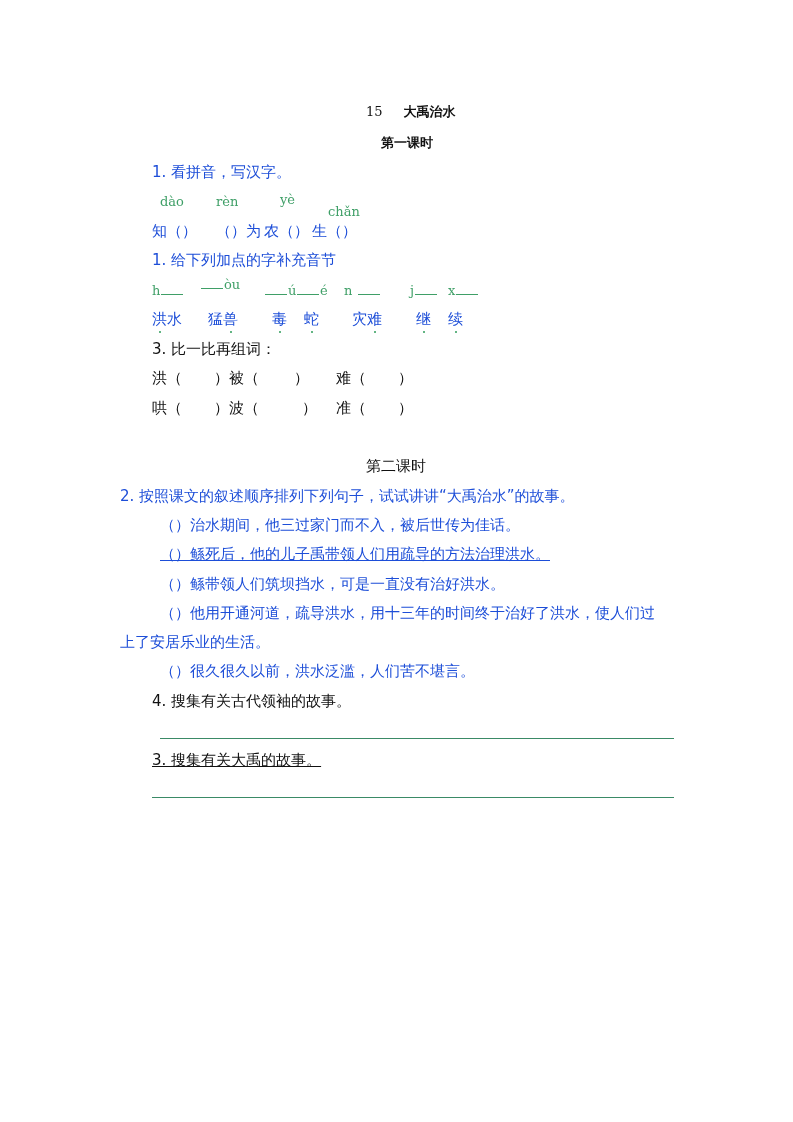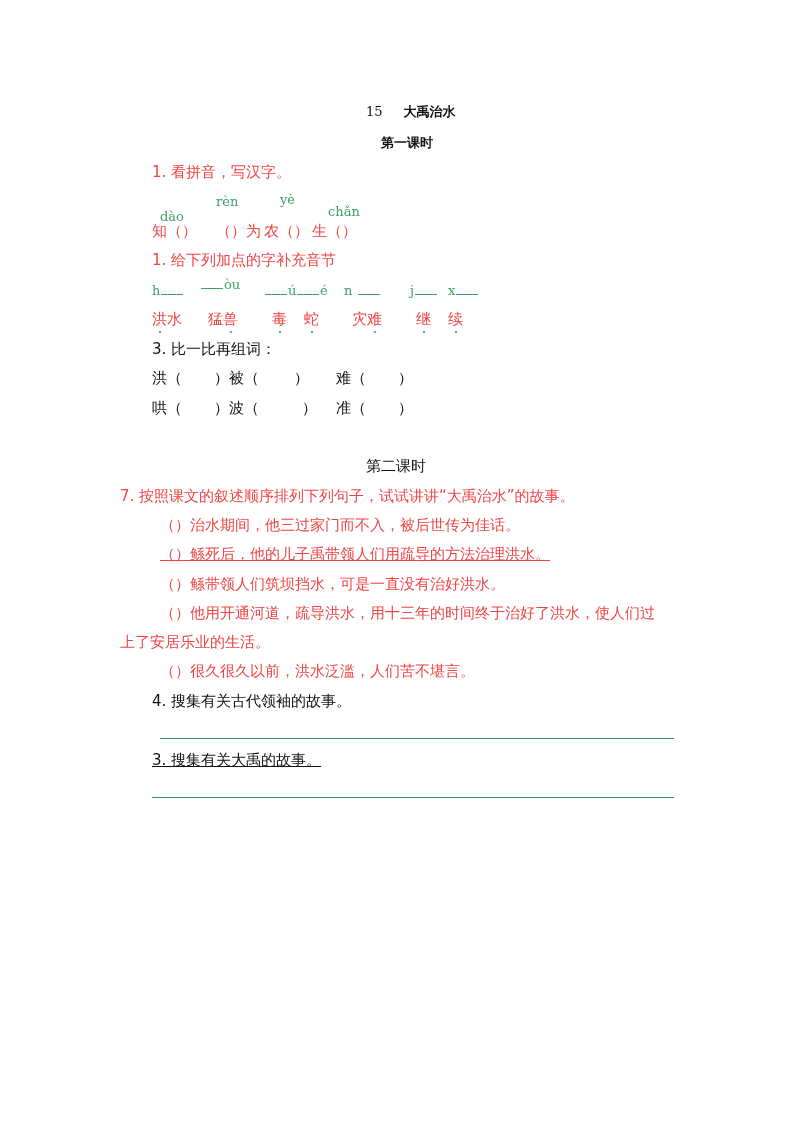--- a/index.html
+++ b/index.html
@@ -1,40 +1,40 @@
 <!DOCTYPE html>
 <html><head>
   <meta charset="utf-8">
   <style>
     html, body { margin: 0; padding: 0; background: #ffffff; }
     body { width: 793px; height: 1122px; position: relative; overflow: hidden;
            font-family: "DejaVu Sans", "Liberation Sans", sans-serif; color: #111; }
     .abs { position: absolute; white-space: nowrap; }
-    .green { color: #ef4444; }
+    .green { color: #1d4ed8; }
     .pinyin { color: #3f9f67; font-family: "DejaVu Serif", "Liberation Serif", serif; font-size: 13px; }
     .num { font-family: "DejaVu Serif", "Liberation Serif", serif; }
     .title { font-size: 13px; font-weight: bold; }
     .body-text { font-size: 15px; }
     .blank { display: inline-block; width: 22px; border-bottom: 1.5px solid #3f9f67; height: 12px; vertical-align: baseline; margin: 0 1px; }
     .dotted { position: relative; display: inline-block; }
     .dotted::after { content: ""; position: absolute; left: 50%; bottom: -4px; width: 2px; height: 2px; margin-left: -1px; background: #2f9d5a; border-radius: 50%; }
     .answer-line { position: absolute; height: 0; border-top: 1.5px solid #3a8a66; }
   </style>
 </head>
 <body>
 
 <div class="abs title" style="left:366px; top:103px;">
   <span class="num" style="font-weight:normal;">15</span>
   <span style="display:inline-block;width:12px;"></span>
   <span>大禹治水</span>
 </div>
 <div class="abs title" style="left:381px; top:134px;">第一课时</div>
 
 <div class="abs body-text green" style="left:152px; top:163px;">1. 看拼音，写汉字。</div>
-<div class="abs pinyin" style="left:160px; top:194px;margin-top:15px;">dào</div>
+<div class="abs pinyin" style="left:160px; top:194px;">dào</div>
 <div class="abs pinyin" style="left:216px; top:194px;">rèn</div>
 <div class="abs pinyin" style="left:280px; top:192px;">yè</div>
 <div class="abs pinyin" style="left:328px; top:204px;">chǎn</div>
 
 <div class="abs body-text green" style="left:152px; top:222px;">知（）</div>
 <div class="abs body-text green" style="left:216px; top:222px;">（）为</div>
 <div class="abs body-text green" style="left:264px; top:222px;">农（）</div>
 <div class="abs body-text green" style="left:312px; top:222px;">生（）</div>
 
 <div class="abs body-text green" style="left:152px; top:251px;">1. 给下列加点的字补充音节</div>
@@ -78,21 +78,21 @@
 <div class="abs body-text" style="left:398px; top:369px;">）</div>
 
 <div class="abs body-text" style="left:152px; top:399px;">哄（</div>
 <div class="abs body-text" style="left:214px; top:399px;">）波（</div>
 <div class="abs body-text" style="left:302px; top:399px;">）</div>
 <div class="abs body-text" style="left:336px; top:399px;">准（</div>
 <div class="abs body-text" style="left:398px; top:399px;">）</div>
 
 <div class="abs body-text" style="left:366px; top:457px;">第二课时</div>
 
-<div class="abs body-text green" style="left:120px; top:487px;">7. 按照课文的叙述顺序排列下列句子，试试讲讲“大禹治水”的故事。</div>
+<div class="abs body-text green" style="left:120px; top:487px;">2. 按照课文的叙述顺序排列下列句子，试试讲讲“大禹治水”的故事。</div>
 <div class="abs body-text green" style="left:160px; top:516px;">（）治水期间，他三过家门而不入，被后世传为佳话。</div>
 <div class="abs body-text green" style="left:160px; top:545px;text-decoration:underline;">（）鲧死后，他的儿子禹带领人们用疏导的方法治理洪水。</div>
 <div class="abs body-text green" style="left:160px; top:575px;">（）鲧带领人们筑坝挡水，可是一直没有治好洪水。</div>
 <div class="abs body-text green" style="left:160px; top:604px;">（）他用开通河道，疏导洪水，用十三年的时间终于治好了洪水，使人们过</div>
 <div class="abs body-text green" style="left:120px; top:633px;">上了安居乐业的生活。</div>
 <div class="abs body-text green" style="left:160px; top:662px;">（）很久很久以前，洪水泛滥，人们苦不堪言。</div>
 
 <div class="abs body-text" style="left:152px; top:692px;">4. 搜集有关古代领袖的故事。</div>
 <div class="answer-line" style="left:160px; top:738px; width:514px;"></div>
 

